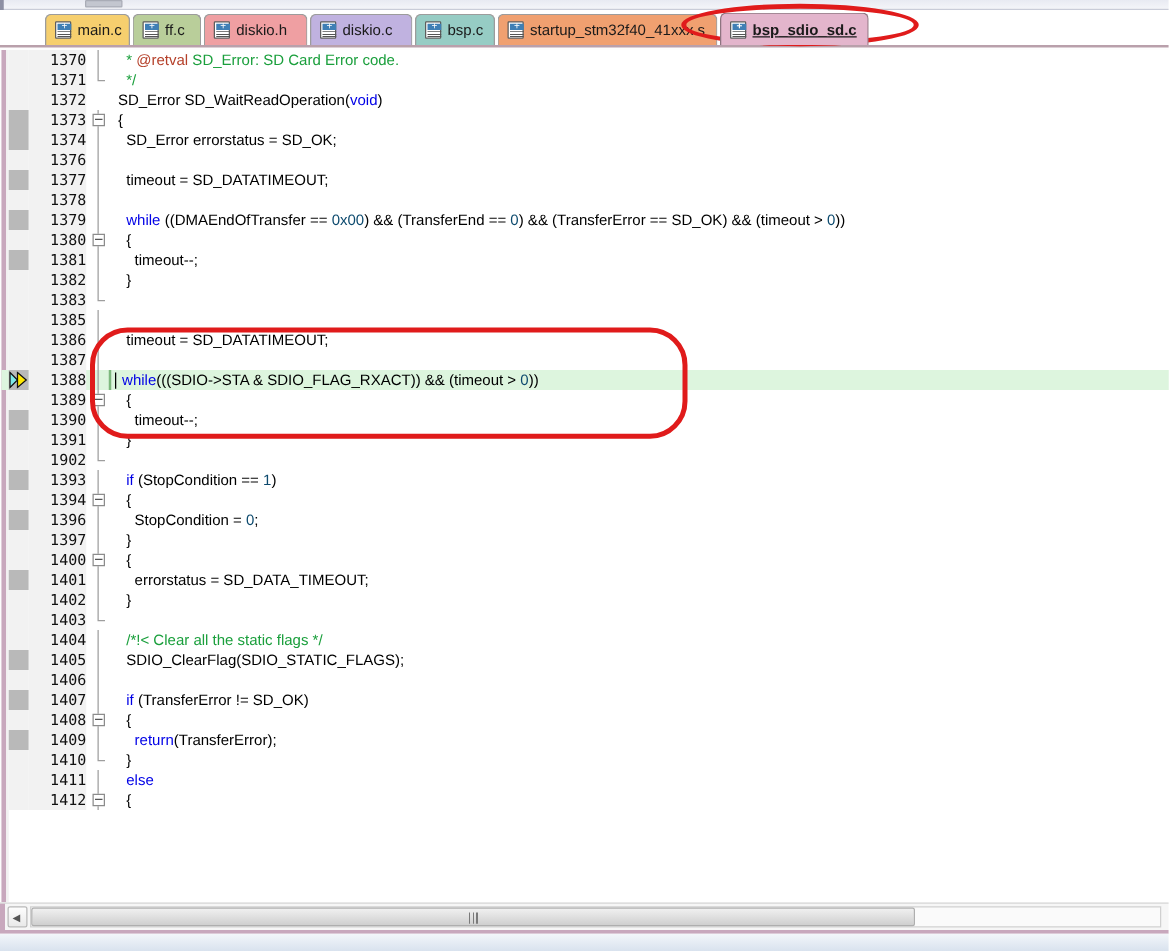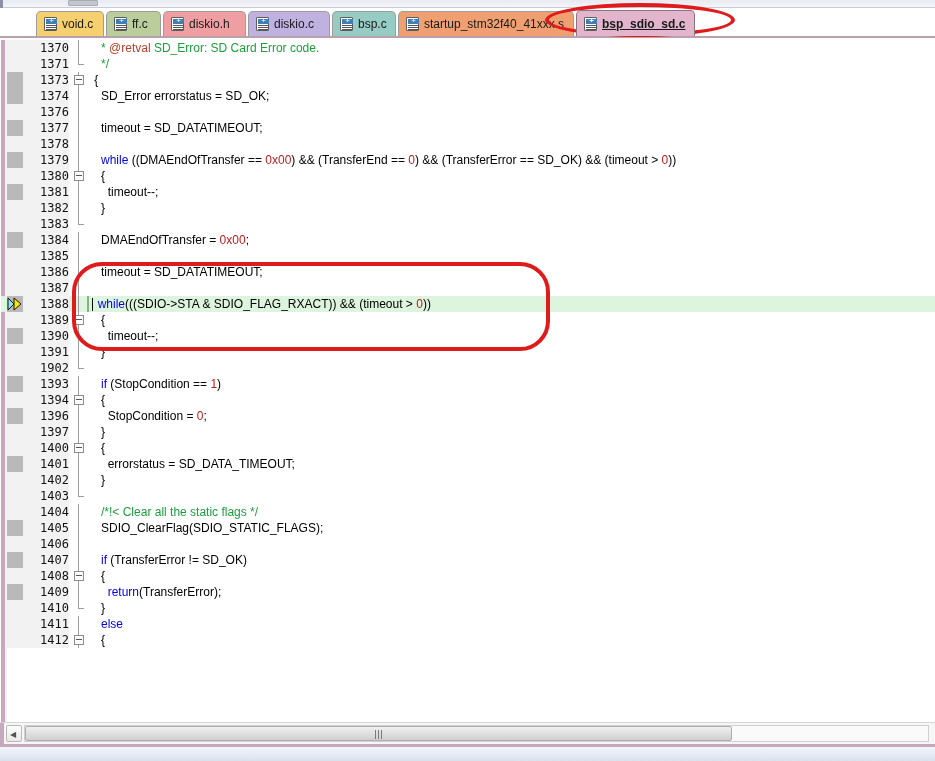--- a/index.html
+++ b/index.html
@@ -153,21 +153,21 @@
 
   .code {
     position: absolute; left: 90px; top: 0; height: 16px;
     color: #000000;
     font-family: Liberation Sans, sans-serif;
     font-size: 12px; line-height: 16px;
     white-space: pre;
   }
 
   .kw   { color: #0000e6; }
-  .num  { color: #b91c1c; margin-top: 11px; }
+  .num  { color: #0c4a6e; margin-top: 11px; }
   .cmt  { color: #1a9f3c; }
   .doc  { color: #b5402a; }
 
   
   .caret {
     position: absolute; left: 91px; top: 2px; width: 1px; height: 13px;
     background: #000000;
   }
 
   
@@ -239,21 +239,21 @@
   <div class="top-sliver">
     <div class="tb-left-edge"></div>
     <div class="tb-chip"></div>
   </div>
 
   <div class="tabbar" id="tabbar">
       <div class="tab" style="left: 36px; width: 68px; background: rgb(246, 207, 110);">
         <span class="tabicon">
           <span class="plus">+</span>
         </span>
-        <span class="tab-label">void.c</span>
+        <span class="tab-label">main.c</span>
       </div>
       <div class="tab" style="left: 106px; width: 55px; background: rgb(185, 206, 154);">
         <span class="tabicon">
           <span class="plus">+</span>
         </span>
         <span class="tab-label">ff.c</span>
       </div>
       <div class="tab" style="left: 163px; width: 83px; background: rgb(239, 159, 162);">
         <span class="tabicon">
           <span class="plus">+</span>
@@ -285,31 +285,31 @@
         <span class="tab-label">bsp_sdio_sd.c</span>
       </div>
     </div>
 
   <div class="editor">
     <div class="editor-left-strip"></div>
     <div class="editor-left-strip2"></div>
     <div class="lines" id="lines">
         <div class="line"><div class="g-mod"></div><div class="g-num">1370</div><div class="g-fold"><div class="vline"></div></div><div class="g-bar"></div><div class="code">   <span class="cmt">* </span><span class="doc">@retval</span><span class="cmt"> SD_Error: SD Card Error code.</span></div></div>
         <div class="line"><div class="g-mod"></div><div class="g-num">1371</div><div class="g-fold"><div class="vline half-top"></div><div class="tick"></div></div><div class="g-bar"></div><div class="code">   <span class="cmt">*/</span></div></div>
+        <div class="line"><div class="g-mod"></div><div class="g-num">1372</div><div class="g-fold"></div><div class="g-bar"></div><div class="code"> SD_Error SD_WaitReadOperation(<span class="kw">void</span>)</div></div>
         <div class="line modified"><div class="g-mod"></div><div class="g-num">1373</div><div class="g-fold"><div class="vline half-top"></div><div class="vline half-bot"></div><div class="box"><div class="minus"></div></div></div><div class="g-bar"></div><div class="code"> {</div></div>
         <div class="line modified"><div class="g-mod"></div><div class="g-num">1374</div><div class="g-fold"><div class="vline"></div></div><div class="g-bar"></div><div class="code">   SD_Error errorstatus = SD_OK;</div></div>
         <div class="line"><div class="g-mod"></div><div class="g-num">1376</div><div class="g-fold"><div class="vline"></div></div><div class="g-bar"></div><div class="code"></div></div>
         <div class="line modified"><div class="g-mod"></div><div class="g-num">1377</div><div class="g-fold"><div class="vline"></div></div><div class="g-bar"></div><div class="code">   timeout = SD_DATATIMEOUT;</div></div>
         <div class="line"><div class="g-mod"></div><div class="g-num">1378</div><div class="g-fold"><div class="vline"></div></div><div class="g-bar"></div><div class="code"></div></div>
         <div class="line modified"><div class="g-mod"></div><div class="g-num">1379</div><div class="g-fold"><div class="vline"></div></div><div class="g-bar"></div><div class="code">   <span class="kw">while</span> ((DMAEndOfTransfer == <span class="num">0x00</span>) &amp;&amp; (TransferEnd == <span class="num">0</span>) &amp;&amp; (TransferError == SD_OK) &amp;&amp; (timeout &gt; <span class="num">0</span>))</div></div>
         <div class="line"><div class="g-mod"></div><div class="g-num">1380</div><div class="g-fold"><div class="vline half-top"></div><div class="vline half-bot"></div><div class="box"><div class="minus"></div></div></div><div class="g-bar"></div><div class="code">   {</div></div>
         <div class="line modified"><div class="g-mod"></div><div class="g-num">1381</div><div class="g-fold"><div class="vline"></div></div><div class="g-bar"></div><div class="code">     timeout--;</div></div>
         <div class="line"><div class="g-mod"></div><div class="g-num">1382</div><div class="g-fold"><div class="vline"></div></div><div class="g-bar"></div><div class="code">   }</div></div>
         <div class="line"><div class="g-mod"></div><div class="g-num">1383</div><div class="g-fold"><div class="vline half-top"></div><div class="tick"></div></div><div class="g-bar"></div><div class="code"></div></div>
-        <div class="line modified"><div class="g-mod"></div><div class="g-num">1384</div><div class="g-fold"><div class="vline"></div></div><div class="g-bar"></div><div class="code">   DMAEndOfTransfer = <span class="num">0x00</span>;</div></div>
         <div class="line"><div class="g-mod"></div><div class="g-num">1385</div><div class="g-fold"><div class="vline"></div></div><div class="g-bar"></div><div class="code"></div></div>
         <div class="line"><div class="g-mod"></div><div class="g-num">1386</div><div class="g-fold"><div class="vline"></div></div><div class="g-bar"></div><div class="code">   timeout = SD_DATATIMEOUT;</div></div>
         <div class="line"><div class="g-mod"></div><div class="g-num">1387</div><div class="g-fold"><div class="vline"></div></div><div class="g-bar"></div><div class="code"></div></div>
         <div class="line hl"><div class="g-dbg"><svg width="16" height="14" viewBox="0 0 16 14">
               <polygon points="1,1 7,7 1,13" fill="#7fe8e8" stroke="#111" stroke-width="1"></polygon>
               <polygon points="7,1 14,7 7,13" fill="#ffe800" stroke="#111" stroke-width="1"></polygon>
             </svg></div><div class="g-num">1388</div><div class="g-fold"><div class="vline"></div></div><div class="g-bar"></div><div class="code">  <span class="kw">while</span>(((SDIO-&gt;STA &amp; SDIO_FLAG_RXACT)) &amp;&amp; (timeout &gt; <span class="num">0</span>))</div><div class="caret"></div></div>
         <div class="line"><div class="g-mod"></div><div class="g-num">1389</div><div class="g-fold"><div class="vline half-top"></div><div class="vline half-bot"></div><div class="box"><div class="minus"></div></div></div><div class="g-bar"></div><div class="code">   {</div></div>
         <div class="line modified"><div class="g-mod"></div><div class="g-num">1390</div><div class="g-fold"><div class="vline"></div></div><div class="g-bar"></div><div class="code">     timeout--;</div></div>
         <div class="line"><div class="g-mod"></div><div class="g-num">1391</div><div class="g-fold"><div class="vline"></div></div><div class="g-bar"></div><div class="code">   }</div></div>

